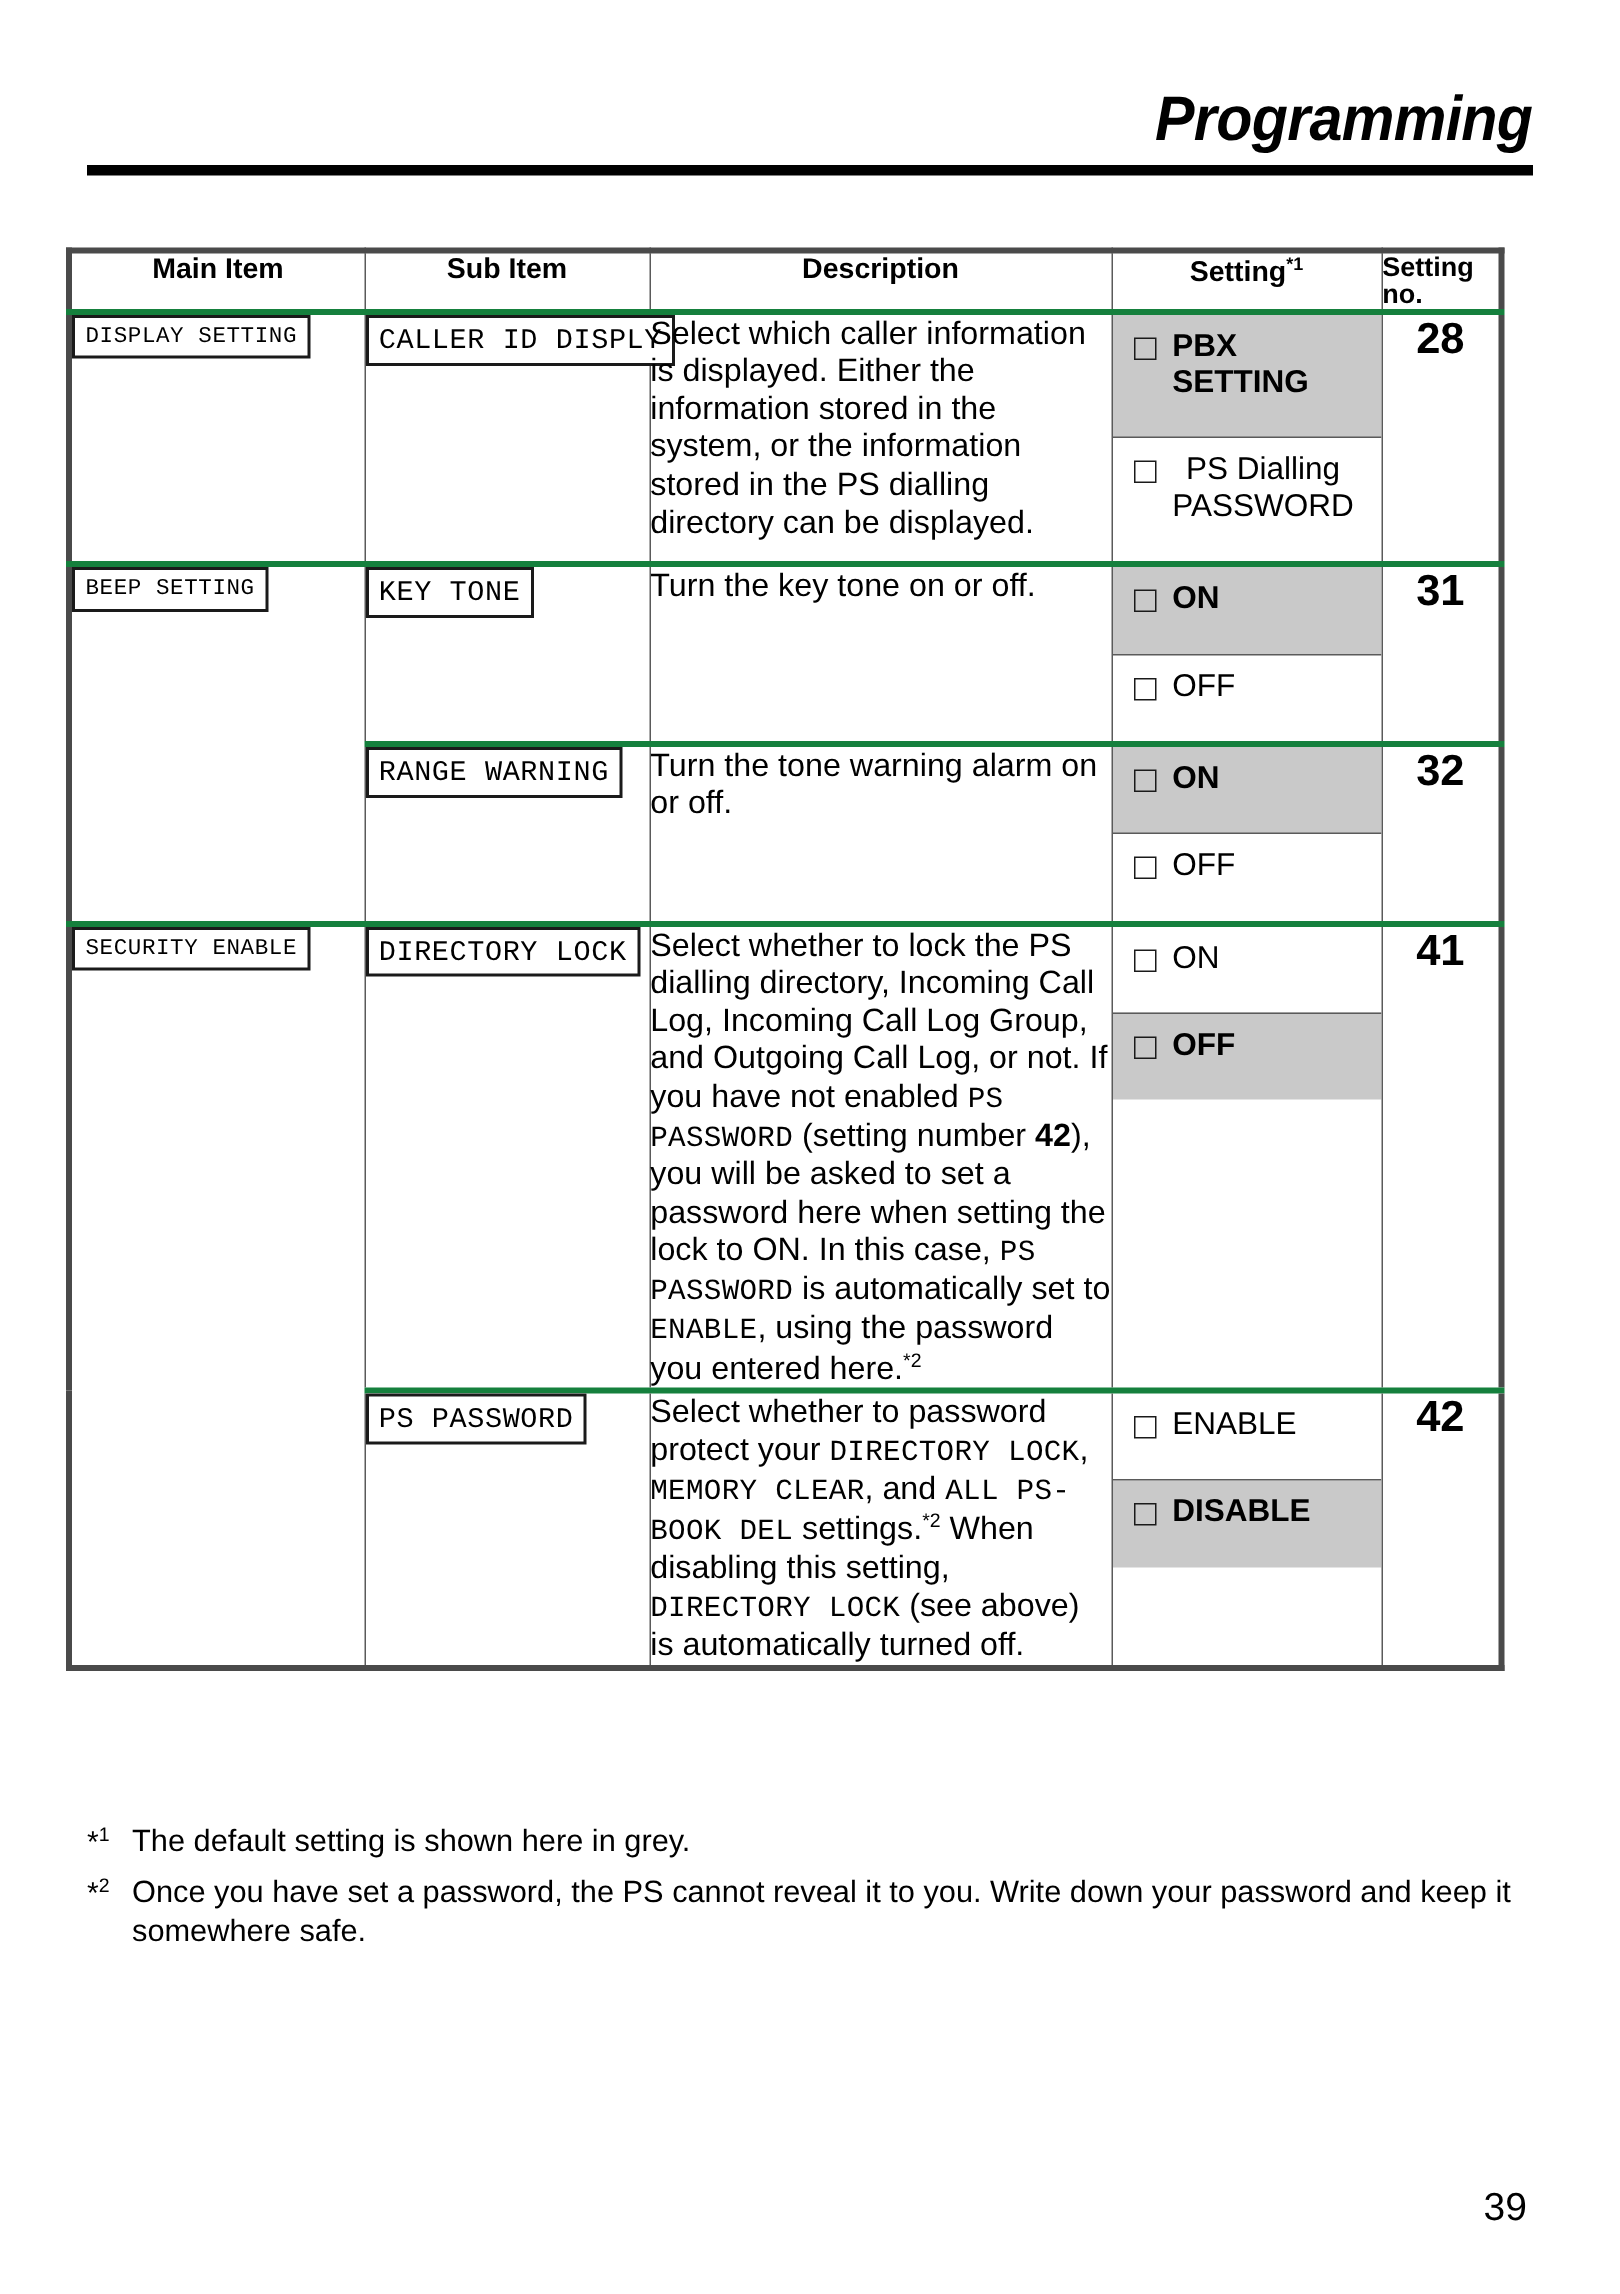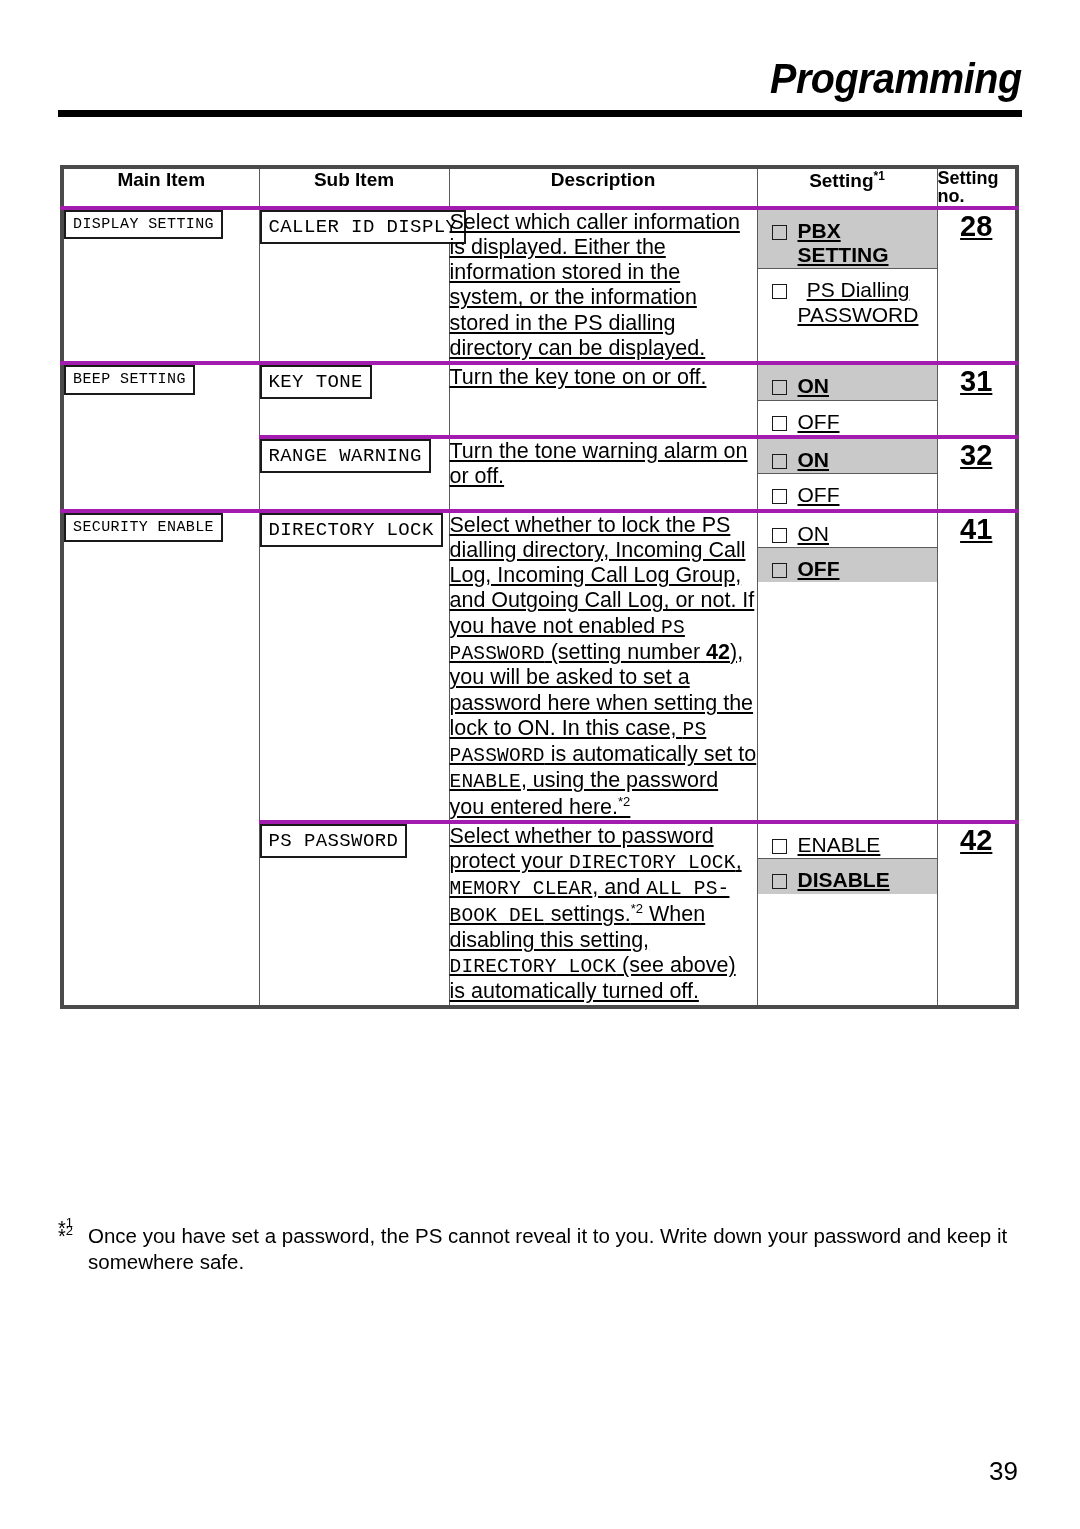--- a/index.html
+++ b/index.html
@@ -39,21 +39,21 @@
     left: 58px;
     right: 58px;
     top: 110px;
     height: 7px;
     background: #000000;
   }
 
   
   .table-wrap {
     position: absolute;
-    left: 60px;
+    left: 44px;
     top: 165px;
     width: 955px;
   }
   table.main {
     width: 100%;
     border-collapse: collapse;
     table-layout: fixed;
     border: 4px solid #4a4a4a;
   }
   table.main td, table.main th {
@@ -82,22 +82,21 @@
   }
   th.setting-no-head {
     font-size: 18px;
     line-height: 1.02;
     text-align: left;
     padding-left: 5px;
     padding-right: 2px;
   }
 
   tbody tr.band > td {
-    border-top: 4px solid #a21caf;
-    text-decoration: underline;
+    border-top: 4px solid #15803d;
   }
 
   
   .cell-pad { padding: 14px 10px 14px 12px; }
 
   
   .item-box {
     display: inline-block;
     border: 2px solid #1a1a1a;
     padding: 5px 7px 4px;
@@ -141,21 +140,21 @@
     border: 0;
     border-bottom: 1px solid #5a5a5a;
     padding: 0;
     vertical-align: middle;
   }
   table.opts tr:last-child td { border-bottom: 0; text-align: center; }
   .opt {
     display: flex;
     align-items: flex-start;
     gap: 11px;
-    padding: 9px 6px 1px 14px;
+    padding: 9px 6px 24px 14px;
     font-size: 21px;
     line-height: 1.16;
   }
   .opt.default { font-weight: bold; }
   .cbox {
     flex: 0 0 auto;
     width: 13px;
     height: 13px;
     border: 1.6px solid #1a1a1a;
     background: transparent;
@@ -368,19 +367,19 @@
                 </tbody>
               </table>
             </td>
             <td class="set-no">42</td>
           </tr>
         </tbody>
     </table>
   </div>
 
   <div class="footnotes">
-      <div class="fn"><span class="mark">*<sup>1</sup></span></div>
+      <div class="fn"><span class="mark">*<sup>1</sup></span><span>The default setting is shown here in grey.</span></div>
       <div class="fn"><span class="mark">*<sup>2</sup></span><span>Once you have set a password, the PS cannot reveal it to you. Write down your password and keep it somewhere safe.</span></div>
     </div>
 
   <div class="page-no">39</div>
 
 </div>
 
 </body></html>

